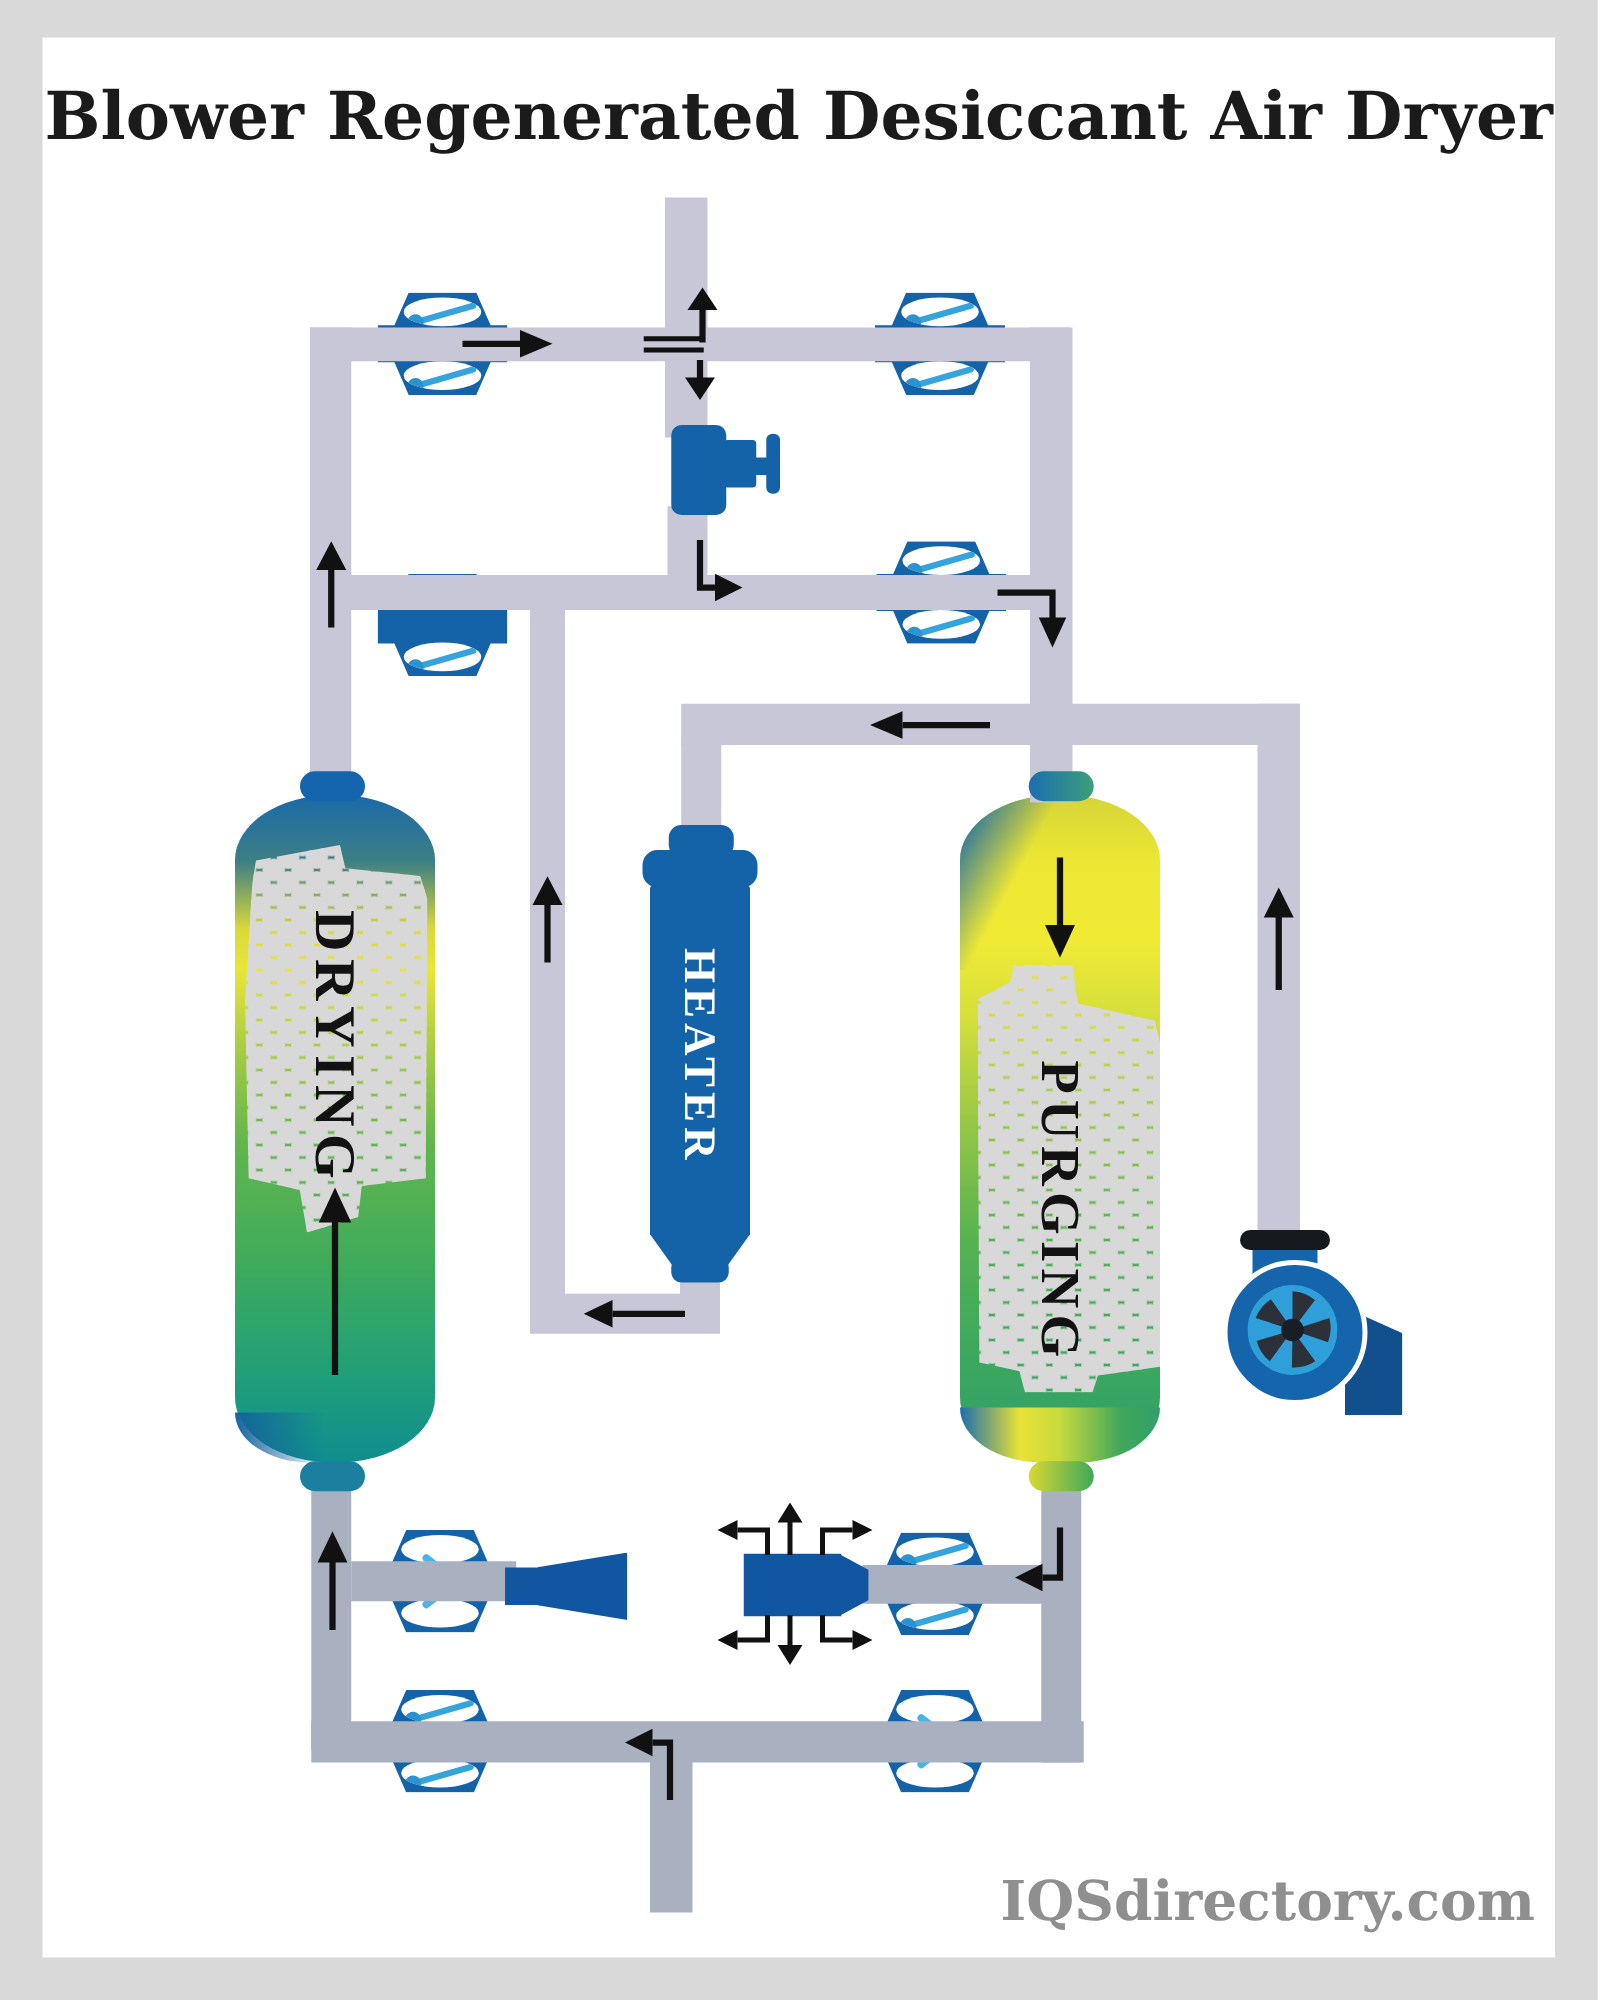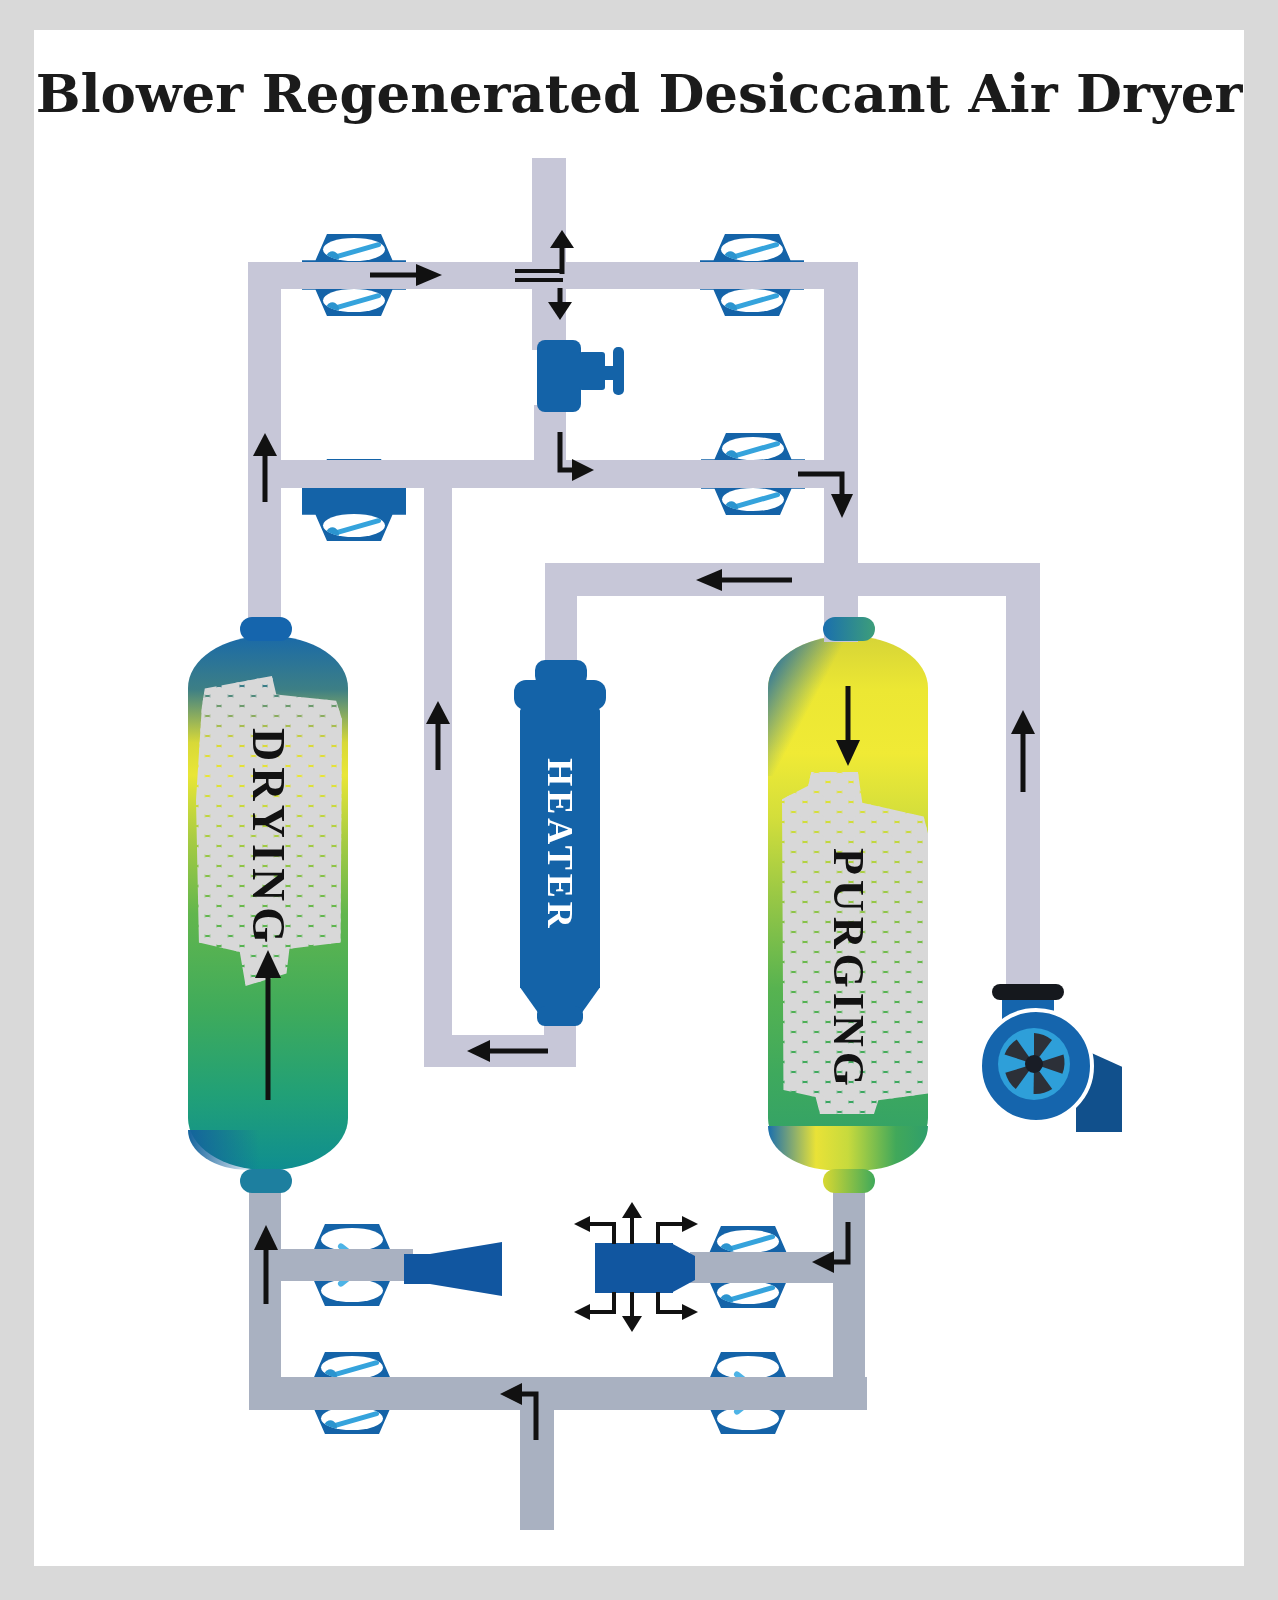--- a/index.html
+++ b/index.html
@@ -318,13 +318,14 @@
     </svg>
   <svg class="fa" style="left:574px;top:1290px" width="46" height="32">
     <path d="M40,2 V22 H16" stroke="#111" stroke-width="4" fill="none"></path>
       <polygon points="16,14 16,30 0,22" fill="#111"></polygon>
     </svg>
   <svg class="fa" style="left:652px;top:1290px" width="46" height="32">
     <path d="M6,2 V22 H30" stroke="#111" stroke-width="4" fill="none"></path>
       <polygon points="30,14 30,30 46,22" fill="#111"></polygon>
     </svg>
 
+  <div id="watermark">IQSdirectory.com</div>
 </div>
 
 </body></html>

